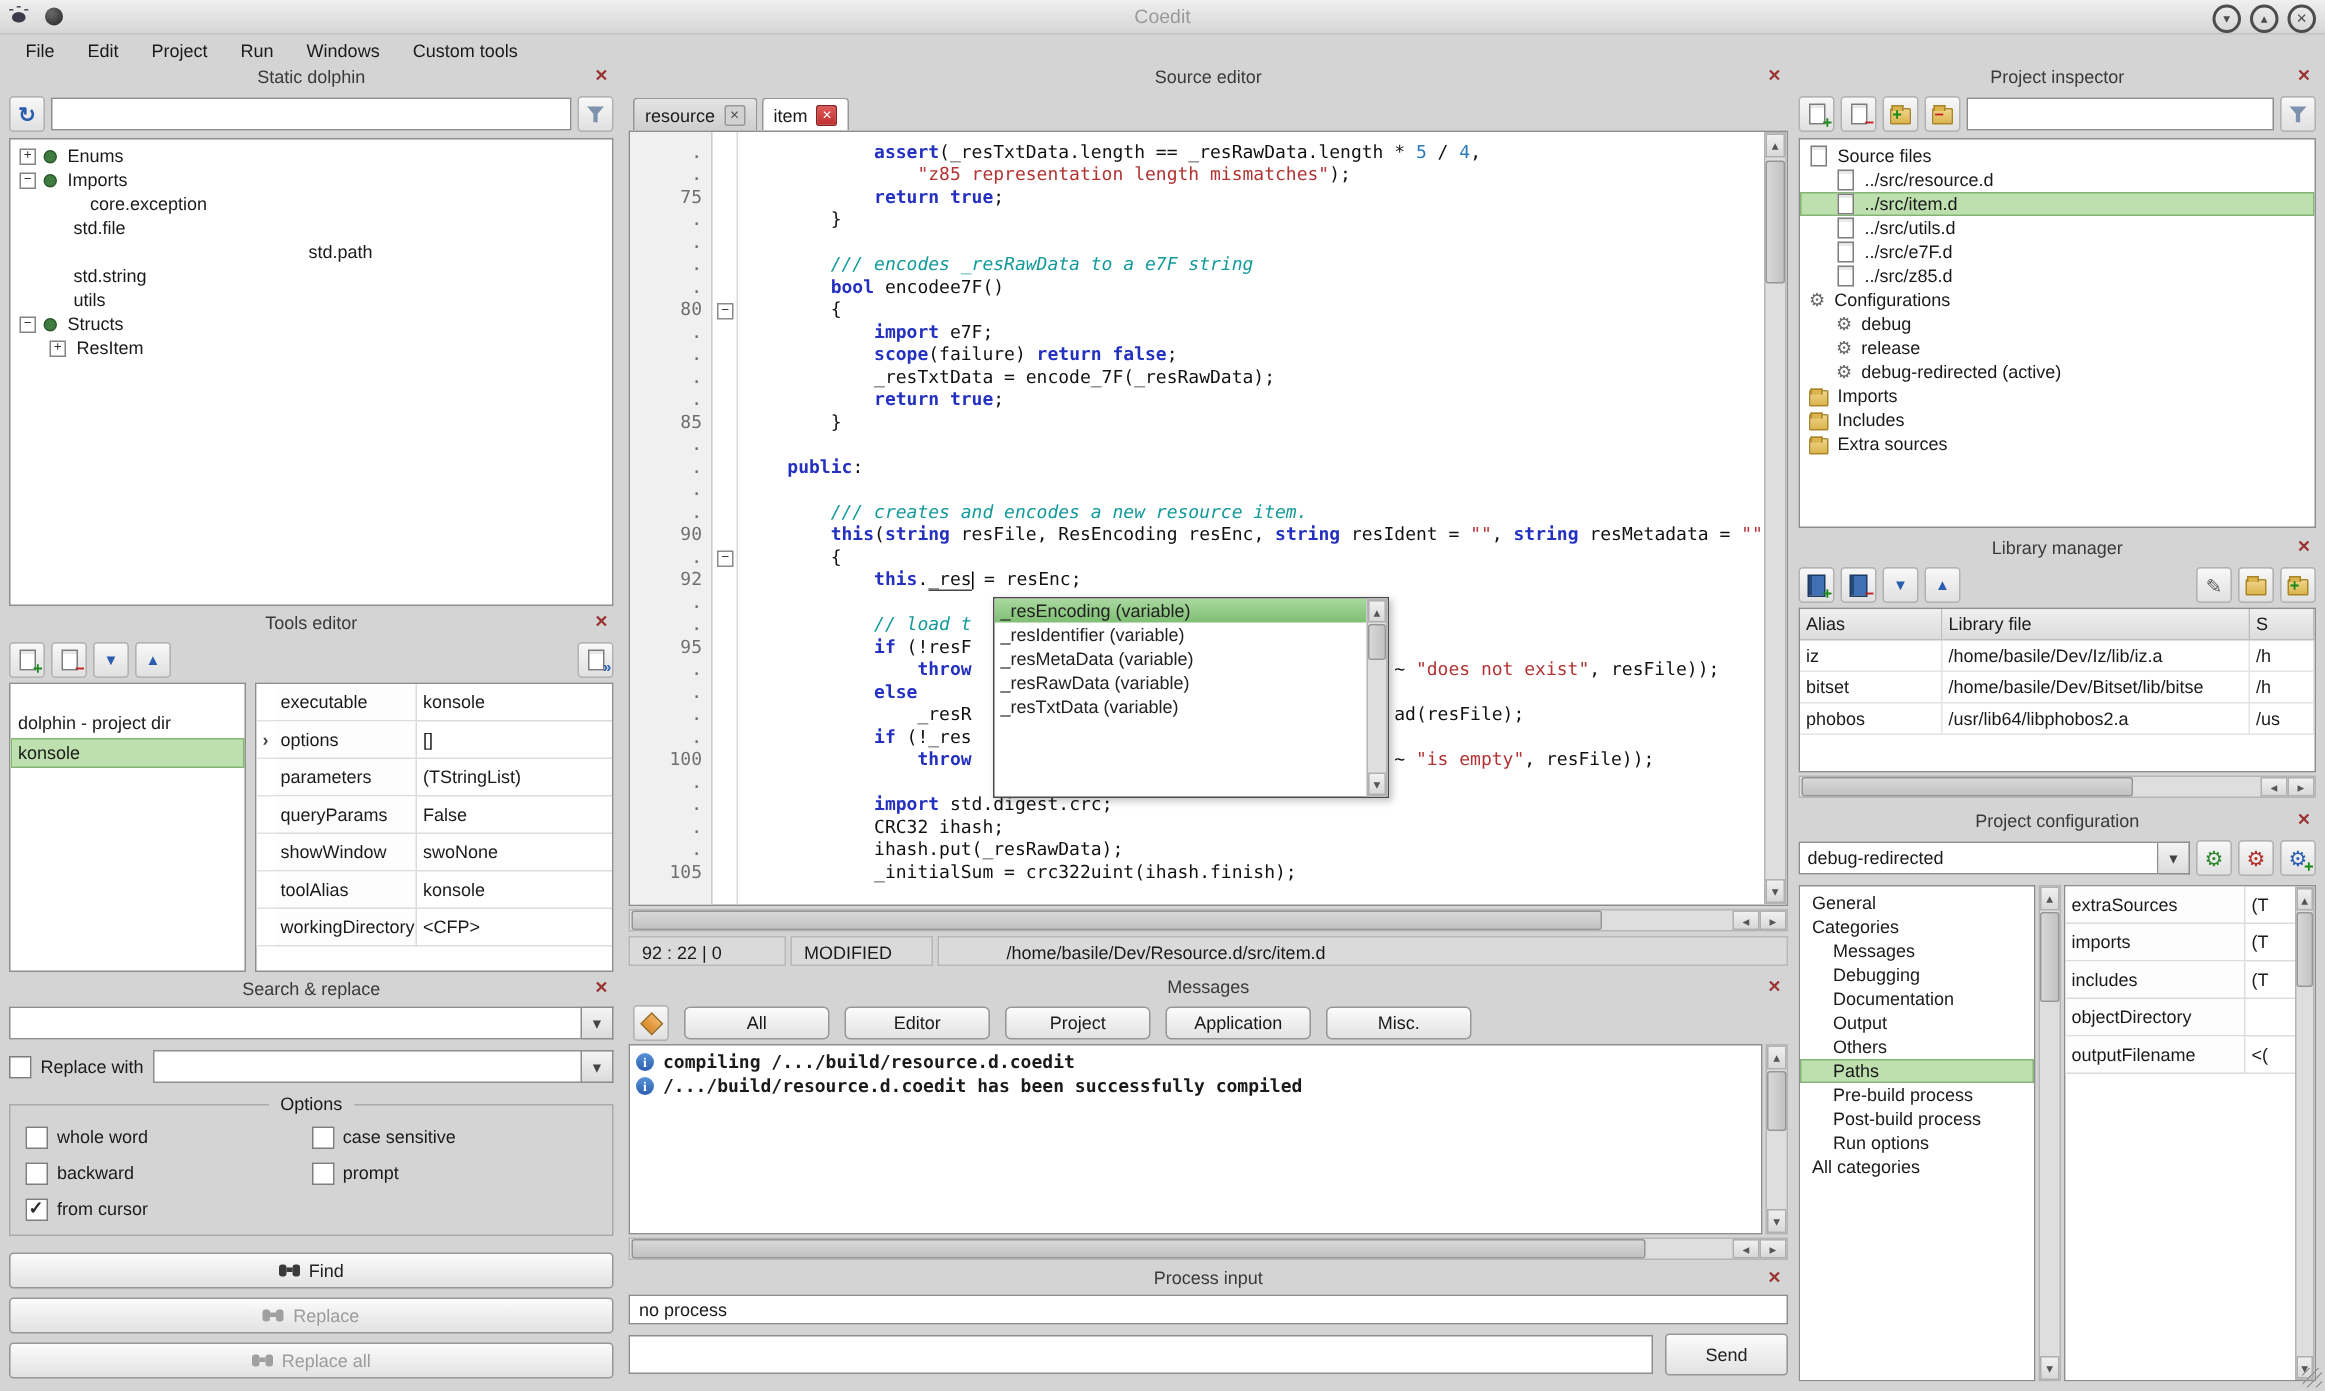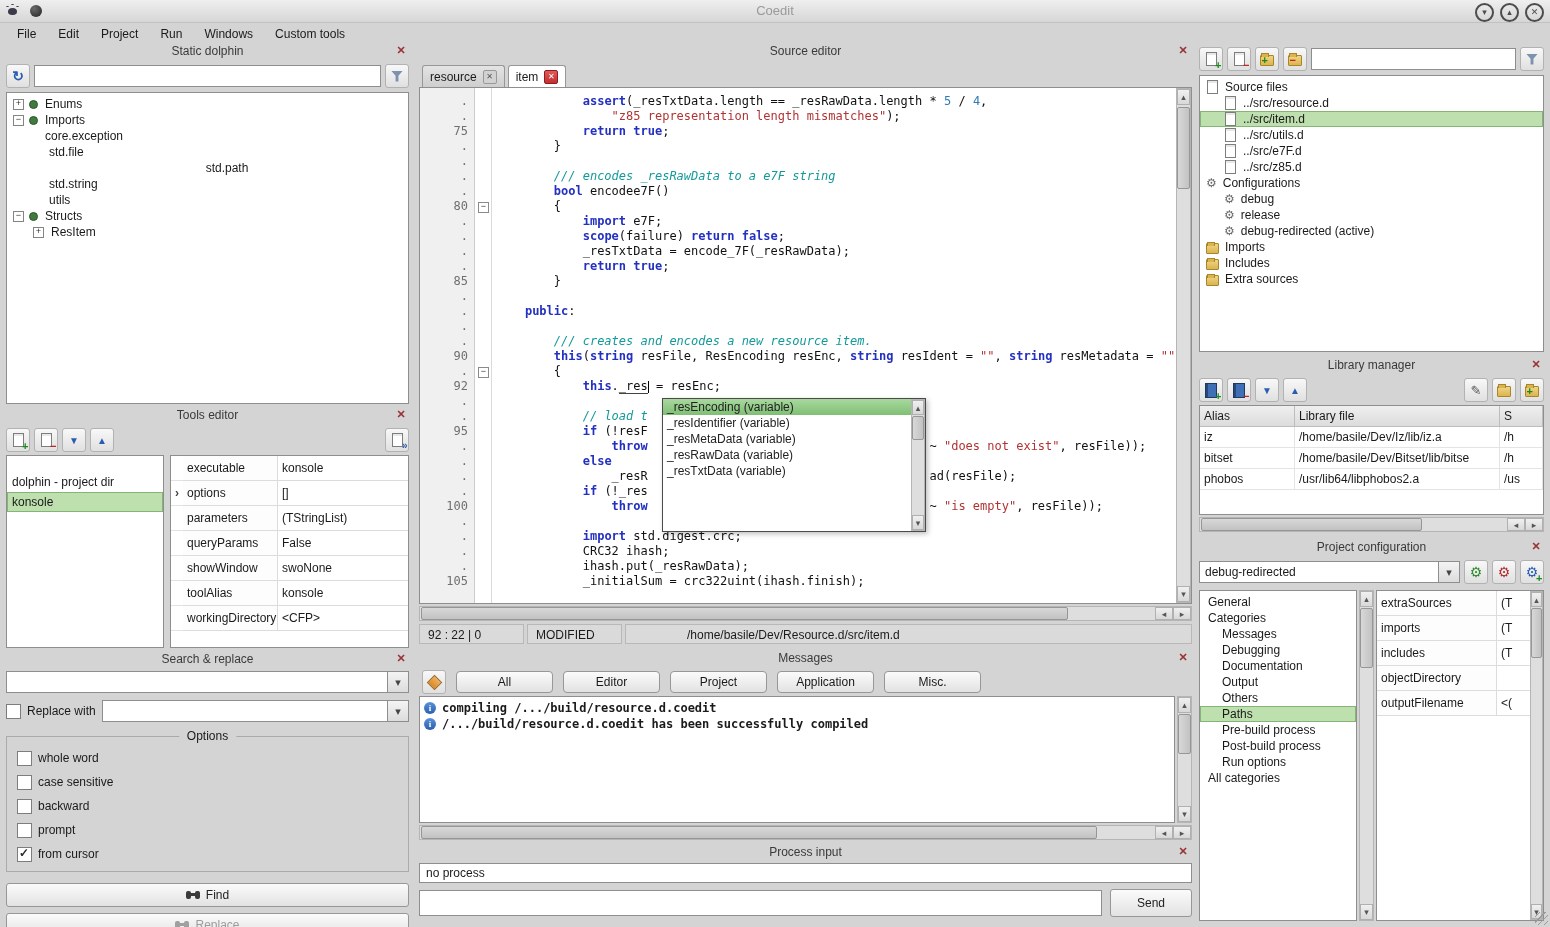--- a/index.html
+++ b/index.html
@@ -118,21 +118,21 @@
   #tools-body{flex:1;display:flex;gap:6px;margin:0 2px 2px;}
   #tools-list{width:158px;flex:none;padding-top:16px;}
   .list-row{height:20px;line-height:20px;padding:0 5px;white-space:nowrap;overflow:hidden;}
   .list-row.sel{background:#bedfae;box-shadow:inset 0 0 0 1px #85b576;}
   #tools-grid-wrap{flex:1;overflow:hidden;}
   #p-search .panel-body{padding:2px 2px 0;display:flex;flex-direction:column;flex:1;}
   #replace-row{display:flex;align-items:center;gap:6px;margin-top:7px;}
   #replace-row .combo{flex:1;}
   #options-group{position:relative;border:1px solid #aaa;margin-top:14px;padding:12px 10px 8px;}
   #options-title{position:absolute;top:-8px;left:50%;transform:translateX(-50%);background:#d4d4d4;padding:0 8px;}
-  #options-grid{display:grid;grid-template-columns:1fr;row-gap:6px;}
+  #options-grid{display:grid;grid-template-columns:1fr 1fr;row-gap:6px;}
   #find-btn{margin-top:11px;}
   #replace-btn,#replaceall-btn{margin-top:6px;}
   
   #p-source{left:418px;top:44px;width:775px;height:603px;}
   #editor-tabs{display:flex;gap:3px;padding:4px 4px 0;height:26px;box-sizing:border-box;flex:none;}
   .tab{display:flex;align-items:center;gap:6px;padding:0 7px;border:1px solid #979797;border-bottom:none;
     background:linear-gradient(#e4e4e4,#cecece);border-radius:3px 3px 0 0;}
   .tab.active{background:#fff;}
   .tab-close{width:12px;height:12px;border:1px solid #999;background:#d2d2d2;color:#555;
     font-size:8px;line-height:11px;text-align:center;border-radius:2px;}
@@ -154,21 +154,21 @@
   .tok-n{color:#2d7bb8;}
   .tok-u{color:#111;border-bottom:1px solid #444;}
   .tok-caret{display:inline-block;width:1px;height:12px;background:#000;vertical-align:text-bottom;}
   #ed-vscroll{flex:none;}
   #editor-hscroll{margin:2px 1px 0;flex:none;}
   #editor-status{display:flex;gap:3px;padding:3px 1px;flex:none;}
   .status-cell{border:1px solid #b8b8b8;background:#dadada;height:20px;line-height:20px;padding:0 8px;
     white-space:nowrap;overflow:hidden;box-sizing:border-box;}
   #status-caret{width:105px;}
   #status-state{width:95px;}
-  #status-file{flex:1;padding-left:61px;}
+  #status-file{flex:1;padding-left:45px;}
   
   #completion-popup{position:absolute;left:662px;top:398px;width:262px;height:132px;z-index:50;
     border:1px solid #4a4a4a;background:#fff;display:flex;box-shadow:2px 2px 5px rgba(0,0,0,.25);}
   #completion-list{flex:1;overflow:hidden;}
   .comp-item{height:16px;line-height:16px;padding:0 4px;white-space:nowrap;color:#222;}
   .comp-item.sel{background:linear-gradient(#a9d89f,#7fbf74);}
   #completion-scroll{width:14px;}
   #completion-scroll .sbtn{height:13px;}
   
   #p-messages{left:418px;top:651px;width:775px;height:191px;}
@@ -260,21 +260,21 @@
       <div class="tree-row" style="padding-left: 6px;">
         <span class="expander">+</span>
         <span class="i-dot"></span>
         <span class="tree-label">Enums</span>
       </div>
       <div class="tree-row" style="padding-left: 6px;">
         <span class="expander">−</span>
         <span class="i-dot"></span>
         <span class="tree-label">Imports</span>
       </div>
-      <div class="tree-row" style="padding-left: 22px;">
+      <div class="tree-row" style="padding-left: 37px;">
         <span class="expander-gap"></span>
         <span class="tree-label">core.exception</span>
       </div>
       <div class="tree-row" style="padding-left: 26px;">
         <span class="expander-gap"></span>
         <span class="tree-label">std.file</span>
       </div>
       <div class="tree-row" style="padding-left: 26px; justify-content: center;">
         <span class="expander-gap"></span>
         <span class="tree-label">std.path</span>
@@ -592,20 +592,22 @@
   <div class="box" id="process-status">no process</div>
   <div id="process-row">
     <input class="text-input" id="process-input" value="" style="">
     <div class="btn" id="send-btn">
       <span>Send</span>
     </div>
   </div>
 </div>
 
 <div class="panel" id="p-inspector">
+  <div class="panel-header"><span>Project inspector</span>
+    <span class="panel-close"></span></div>
   <div class="toolbar">
     <span id="inspector-toolbar-icons" style="display:flex;gap:4px;">
         <span class="tbtn">
           <span class="icon g-page ov-plus"></span>
         </span>
         <span class="tbtn">
           <span class="icon g-page ov-minus"></span>
         </span>
         <span class="tbtn">
           <span class="icon g-folder ov-plus"></span>

